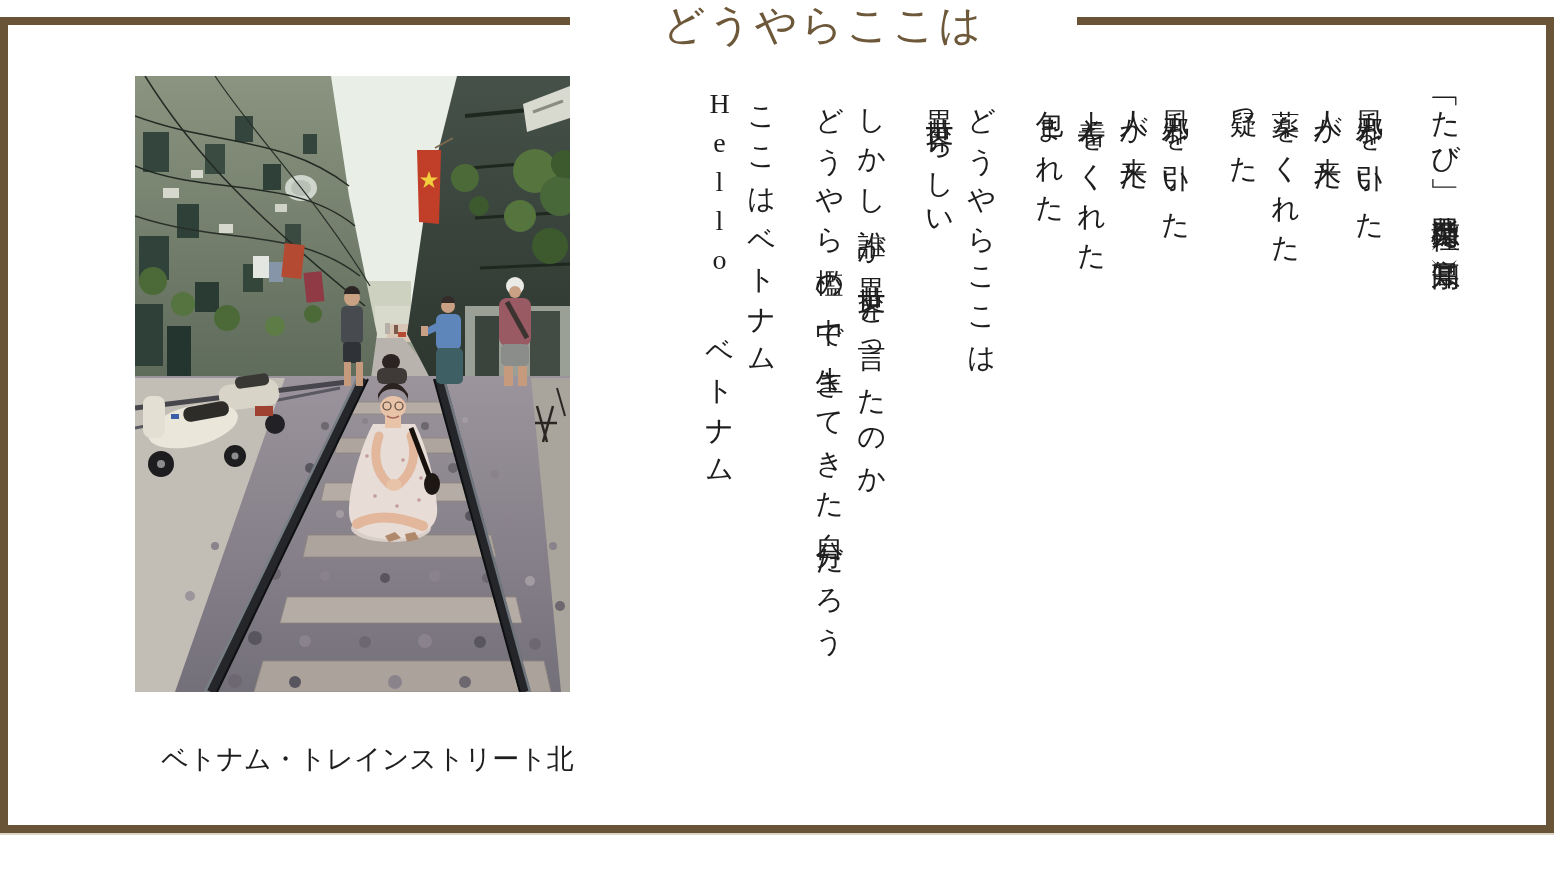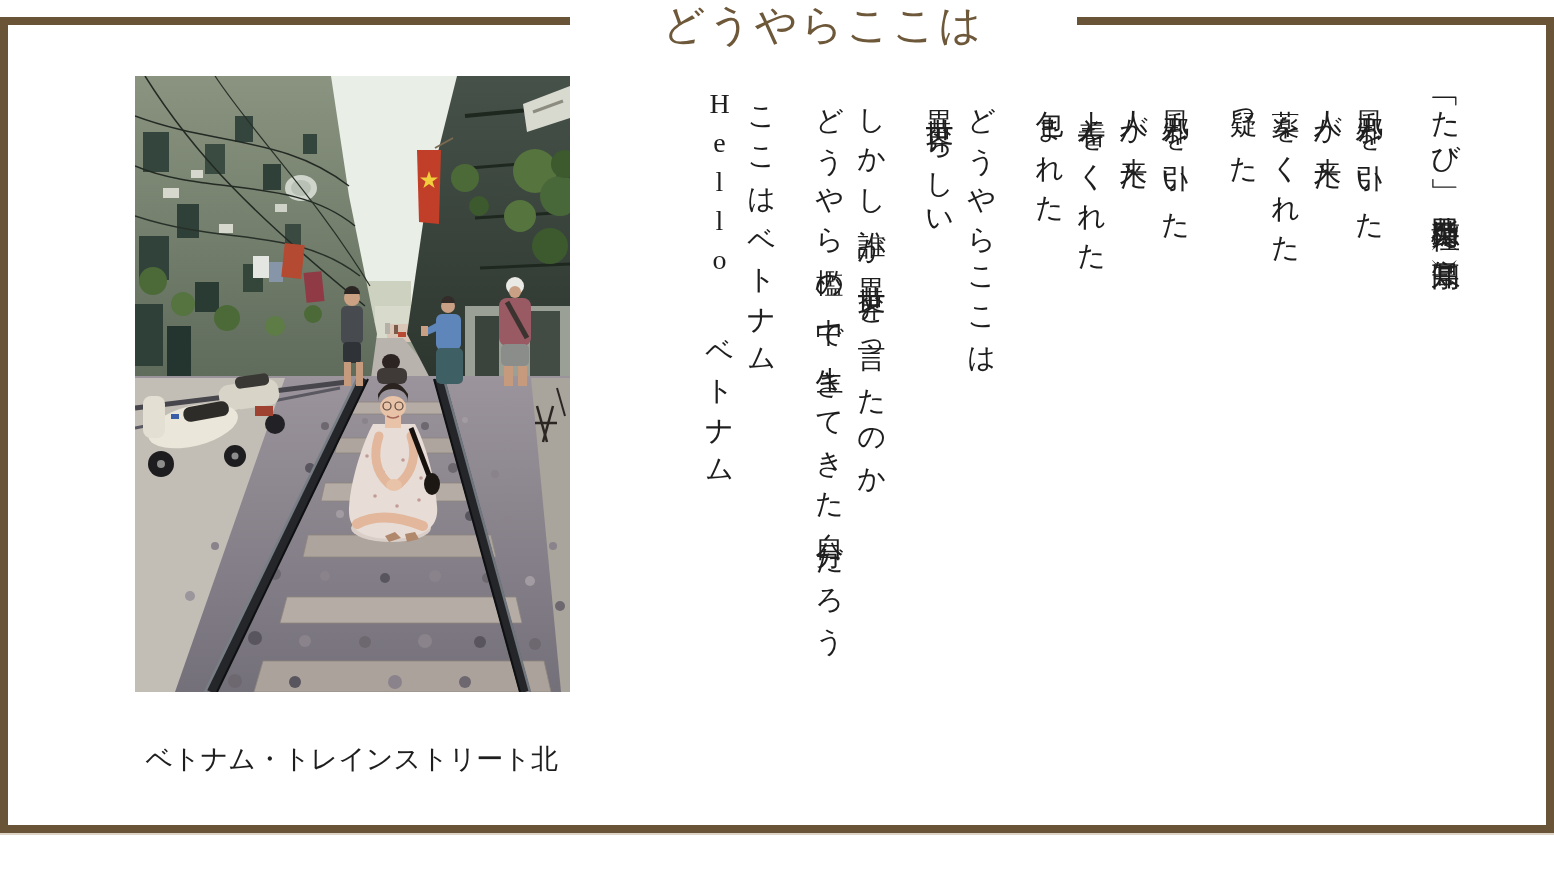--- a/index.html
+++ b/index.html
@@ -28,22 +28,22 @@
     text-align:center;line-height:48px;
     font-family:"Liberation Sans", sans-serif;
     font-size:42px;letter-spacing:3px;color:var(--title-text);
     white-space:nowrap;
   }
   .photo{
     position:absolute;left:135px;top:76px;width:435px;height:616px;overflow:hidden;
   }
   .photo svg{display:block;}
   .photo-caption{
-    position:absolute;left:123px;top:741px;width:435px;
-    text-align:right;font-size:27px;color:var(--poem-text);
+    position:absolute;left:150px;top:741px;width:435px;
+    text-align:center;font-size:27px;color:var(--poem-text);
     letter-spacing:0px;white-space:nowrap;
   }
   .vertical{
     writing-mode:vertical-rl;text-orientation:upright;
     color:var(--poem-text);
   }
   .author-column{
     position:absolute;top:88px;right:86px;height:580px;width:44px;
     font-size:29px;letter-spacing:2px;line-height:44px;
   }

